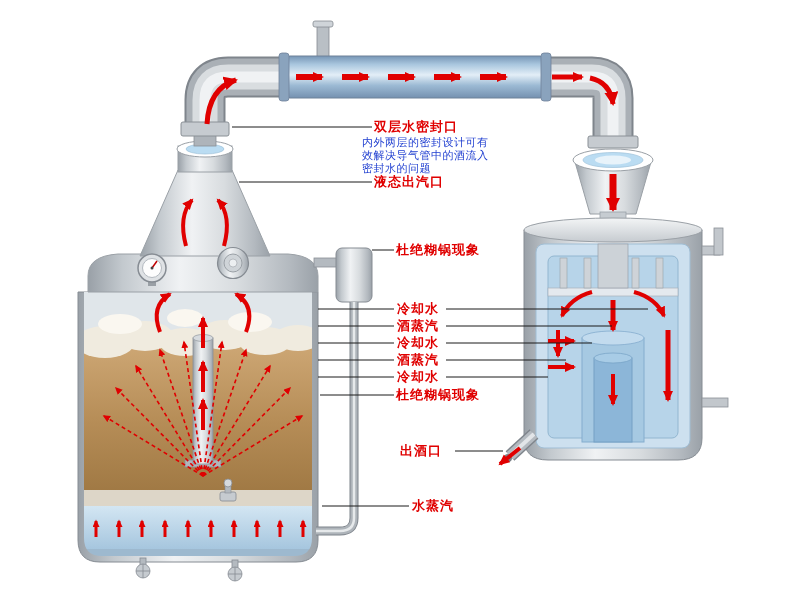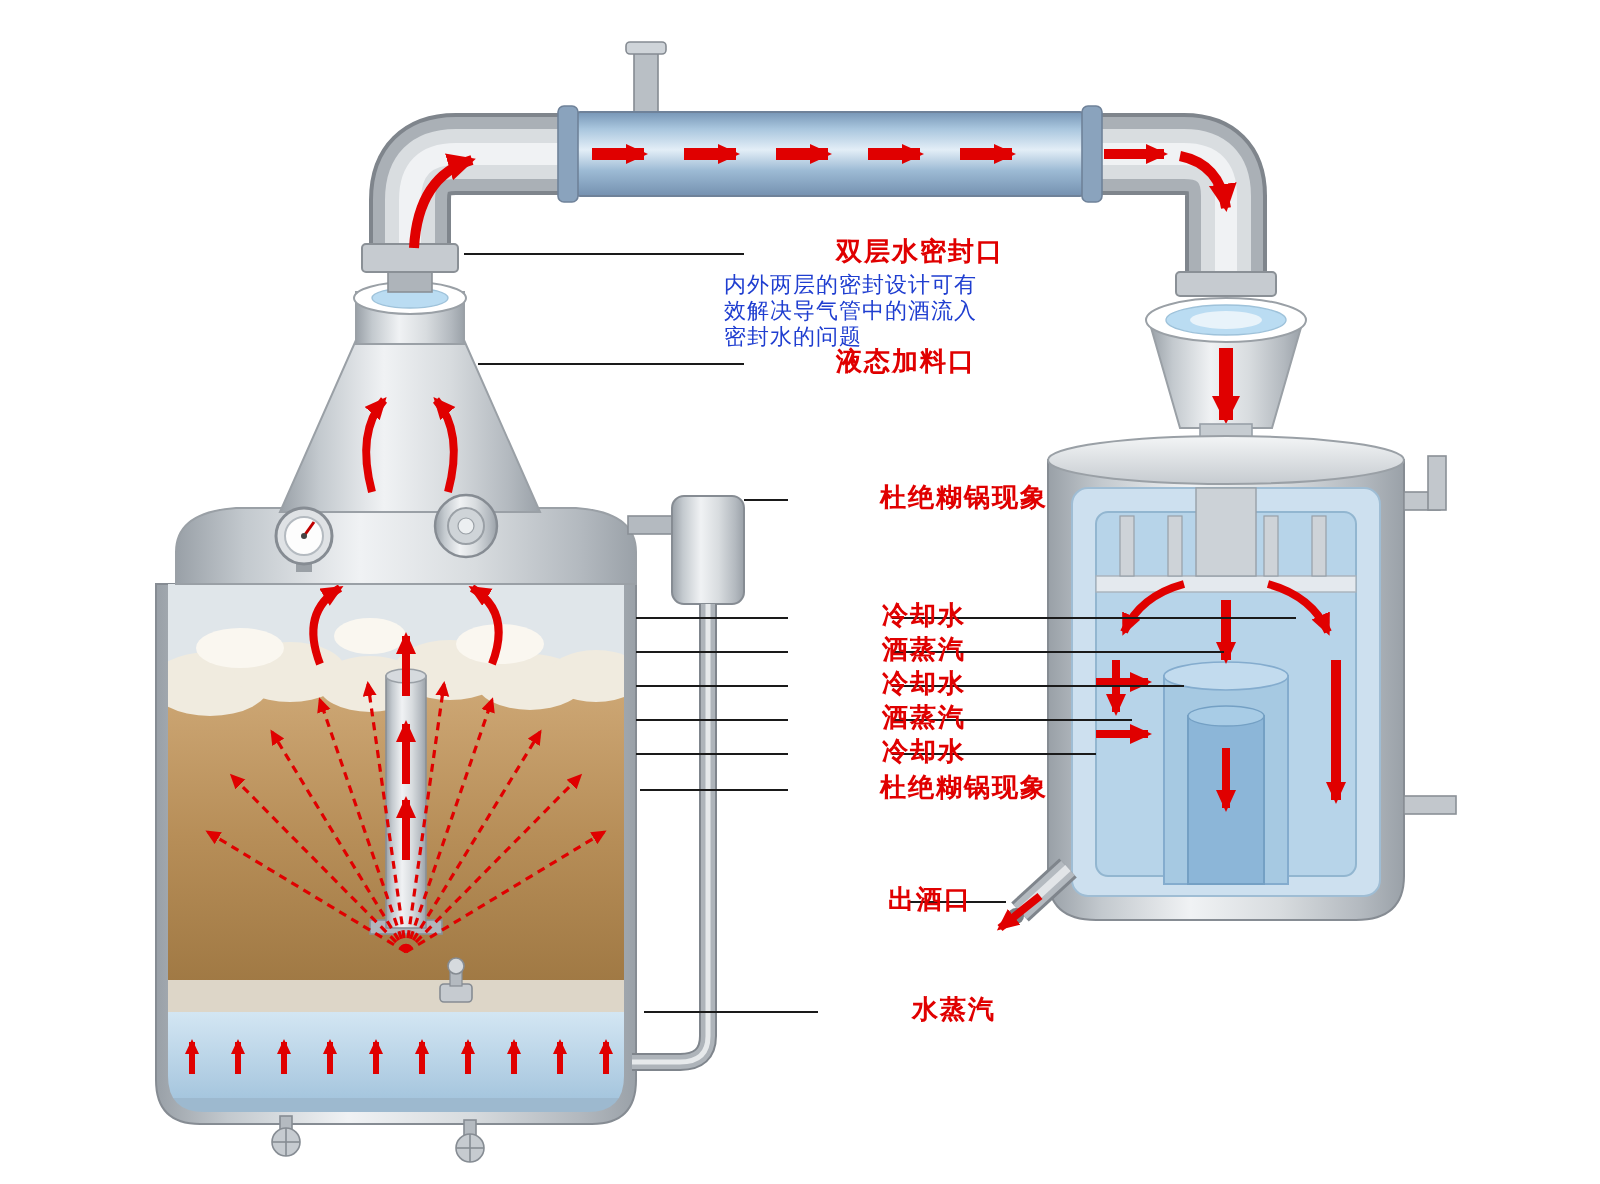--- a/index.html
+++ b/index.html
@@ -1,20 +1,20 @@
 <!DOCTYPE html>
 <html><head>
 <meta charset="utf-8">
 <style>
   html,body { margin:0; padding:0; background:#ffffff; }
   .stage { position:relative; width:800px; height:592px; background:#ffffff; overflow:hidden;
            font-family:"DejaVu Sans", sans-serif; }
   .stage svg { position:absolute; left:0; top:0; }
   .lbl-title { position:absolute; color:#e00000; font-size:13px; font-weight:bold;
-               letter-spacing:1px; white-space:nowrap; line-height:14px;margin-left:44px; }
+               letter-spacing:1px; white-space:nowrap; line-height:14px; }
   .lbl-desc  { position:absolute; color:#1f3ed0; font-size:11px; line-height:13px;
                letter-spacing:0.5px; white-space:pre-line; }
 </style>
 </head>
 <body>
 
 <div class="stage">
 
 <svg width="800" height="592" viewBox="0 0 800 592">
   <defs>
@@ -269,21 +269,21 @@
     <line x1="455" y1="451" x2="503" y2="451"></line>
     <line x1="322" y1="506" x2="409" y2="506"></line>
   </g>
 </svg>
 
 <div class="lbl-title" style="left:374px;top:120px">双层水密封口</div>
 <div class="lbl-desc" style="left:362px;top:136px">内外两层的密封设计可有
 效解决导气管中的酒流入
 密封水的问题</div>
 
-<div class="lbl-title" style="left:374px;top:175px">液态加料口</div>
+<div class="lbl-title" style="left:374px;top:175px">液态出汽口</div>
 
 <div class="lbl-title" style="left:396px;top:243px">杜绝糊锅现象</div>
 
 <div class="lbl-title" style="left:397px;top:302px">冷却水</div>
 <div class="lbl-title" style="left:397px;top:319px">酒蒸汽</div>
 <div class="lbl-title" style="left:397px;top:336px">冷却水</div>
 <div class="lbl-title" style="left:397px;top:353px">酒蒸汽</div>
 <div class="lbl-title" style="left:397px;top:370px">冷却水</div>
 
 <div class="lbl-title" style="left:396px;top:388px">杜绝糊锅现象</div>

